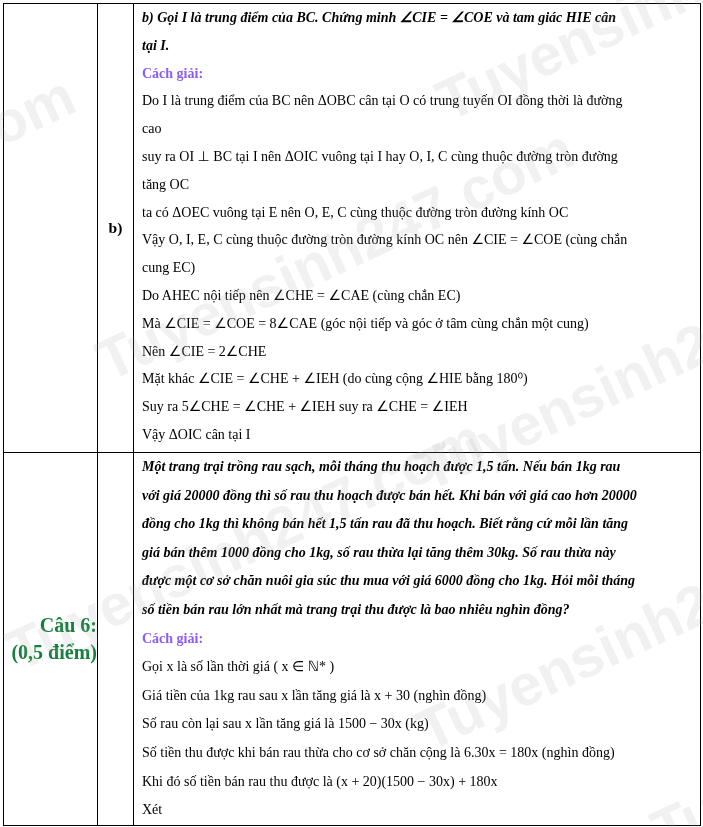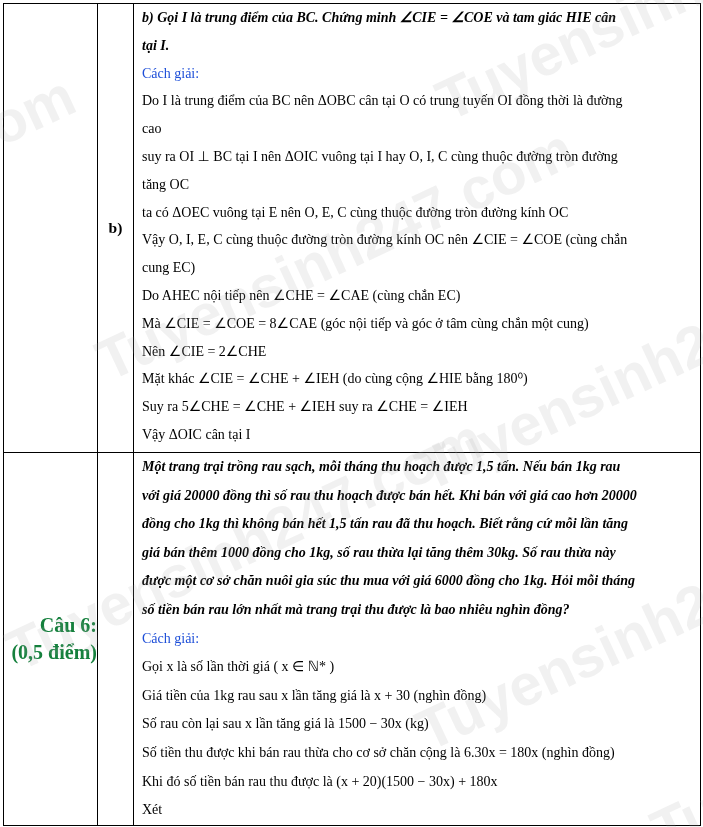--- a/index.html
+++ b/index.html
@@ -6,21 +6,21 @@
     body { width: 703px; height: 827px; position: relative; overflow: hidden;
            font-family: "Liberation Serif", serif; color: #000; }
     .page { position: absolute; left: 0; top: 0; width: 703px; height: 827px; }
     table.sol { position: absolute; left: 3px; top: 3px; width: 697px;
                 border-collapse: collapse; table-layout: fixed; }
     table.sol td { border: 1.3px solid #000; vertical-align: top; padding: 0; }
     col.c1 { width: 94px; } col.c2 { width: 36px; } col.c3 { width: 567px; }
     .content { padding: 0 6px 0 8px; font-size: 14px; line-height: 27.8px; }
     .content .ln { display: block; white-space: nowrap; }
     .q { font-weight: bold; font-style: italic; }
-    .red { color: #1d4ed8; font-weight: normal; }
+    .red { color: #8b5cf6; font-weight: bold; }
     .mid { vertical-align: middle !important; text-align: center; }
     .lbl { font-weight: bold; font-size: 15.5px; }
     .cau { color: #15803d; font-weight: bold; font-size: 20px; line-height: 27px; text-align: right; }
     .wm { position: absolute; color: rgba(170,170,170,0.16); font-family: "Liberation Sans", sans-serif;
           font-weight: bold; font-size: 58px; white-space: nowrap; transform-origin: left center;
           pointer-events: none; z-index: 5; }
   </style>
 </head>
 <body>
 

